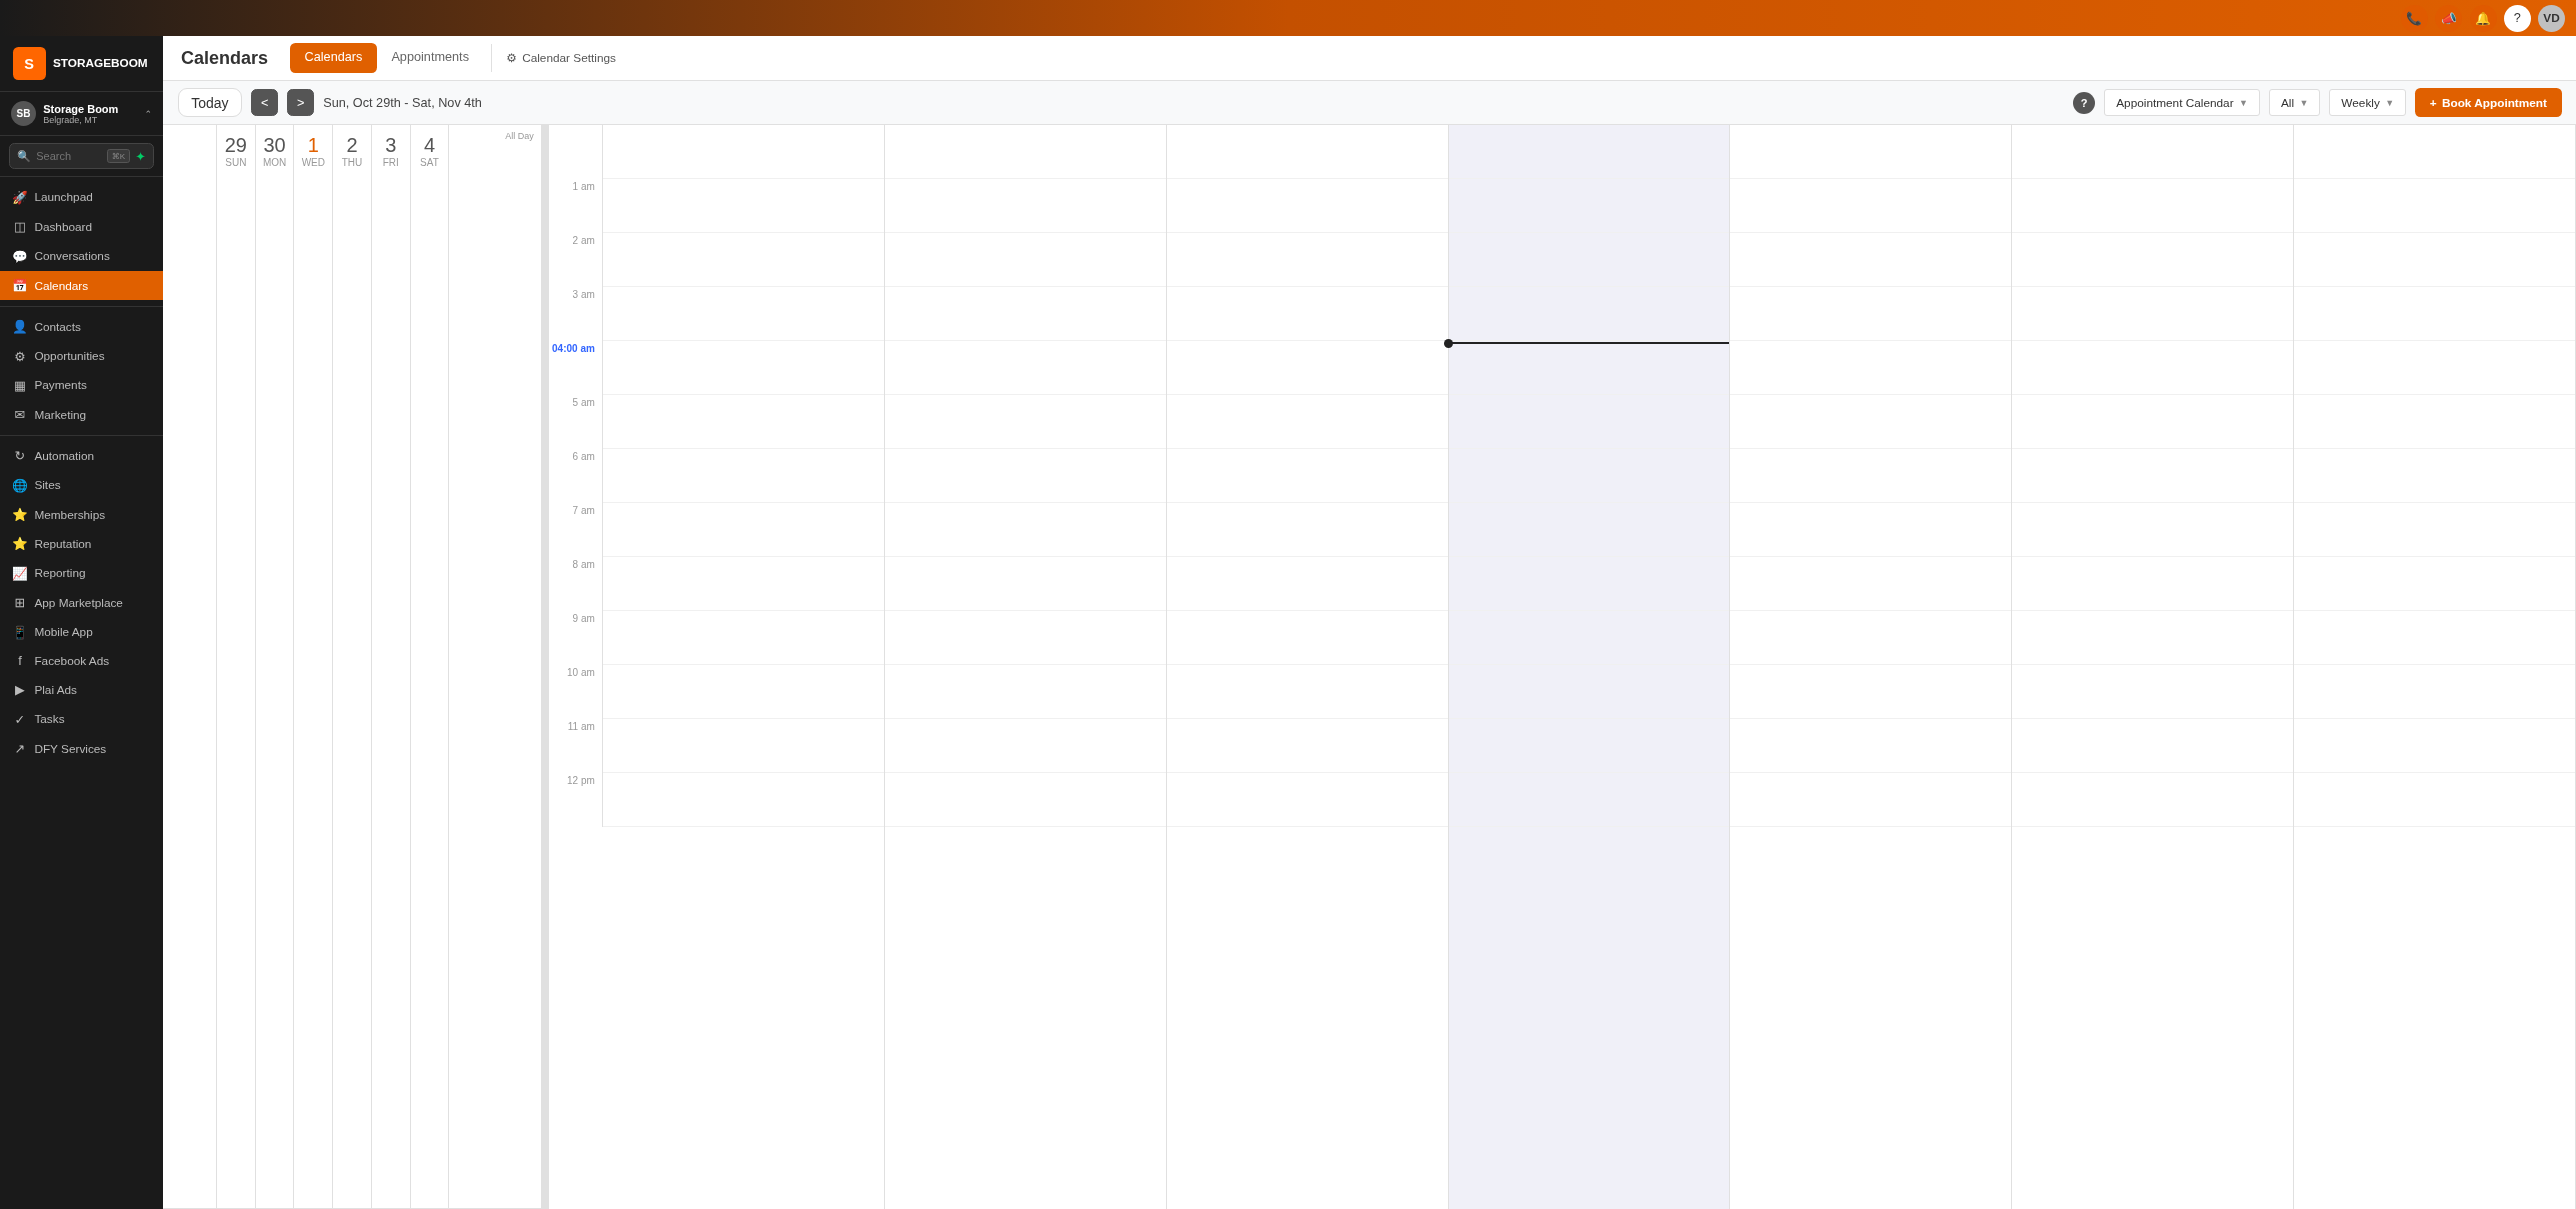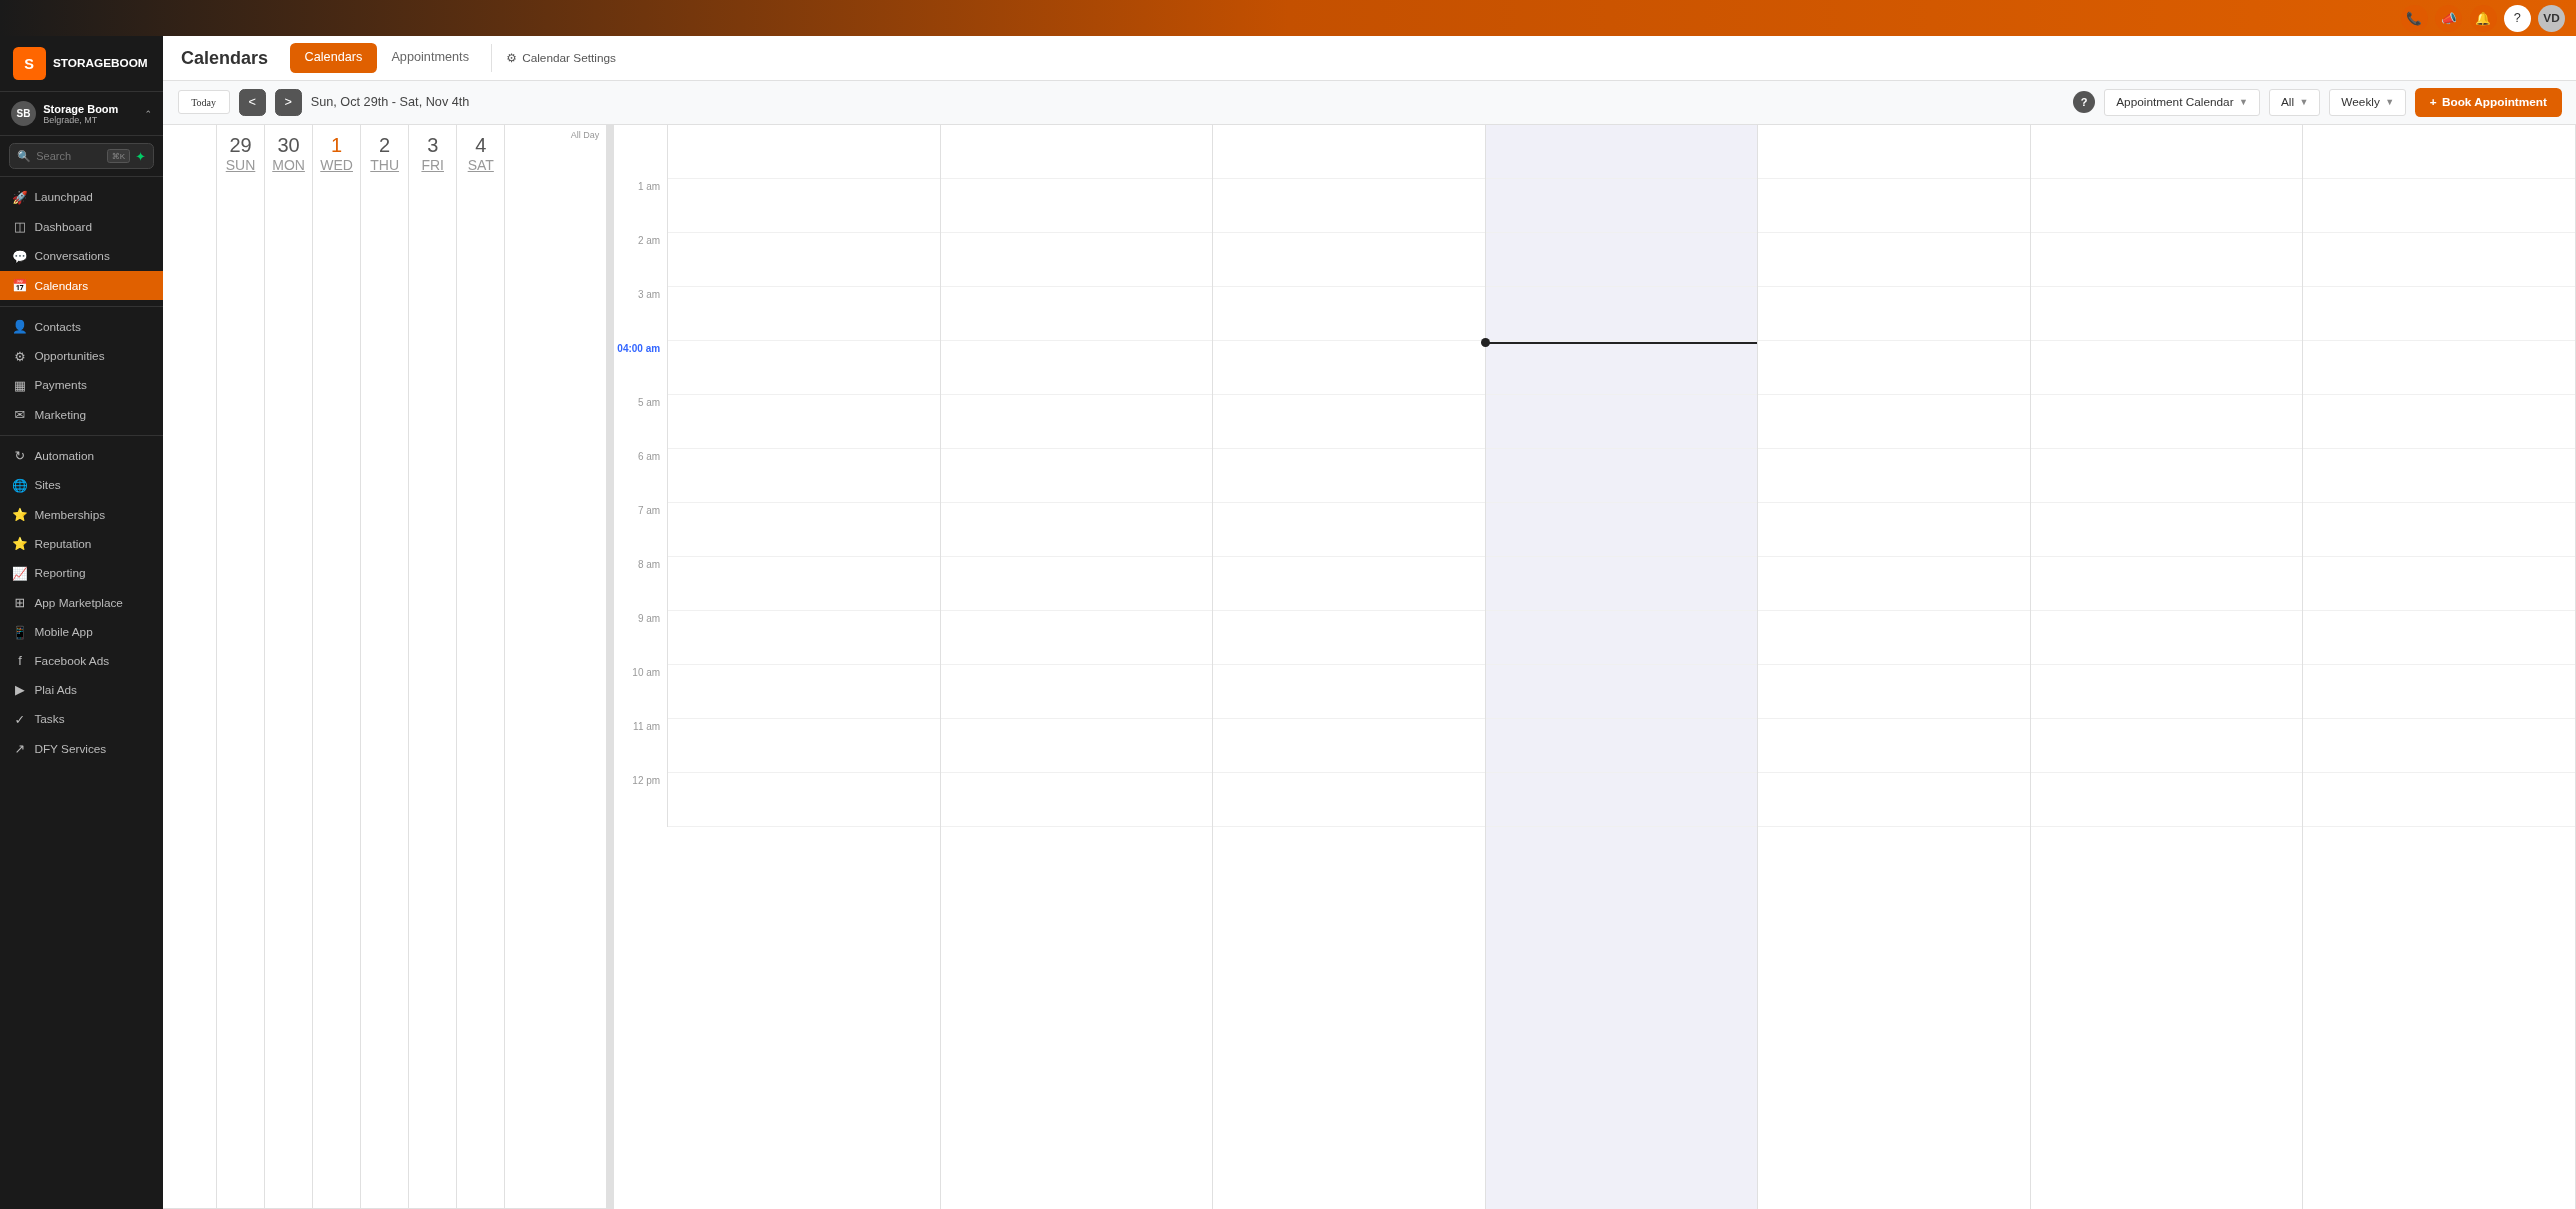--- a/index.html
+++ b/index.html
@@ -151,22 +151,22 @@
     
     .cal-toolbar {
       background: #f8f9fa;
       border-bottom: 0.9px solid #e0e0e0;
       padding: 7.2px 14.5px;
       display: flex; align-items: center; gap: 9px;
       flex-shrink: 0;
     }
     .today-btn {
       padding: 5.4px 12.7px; border: 0.9px solid #ddd;
-      border-radius: 3px; background: white;
-      font-size: 10px; cursor: pointer; color: #333; font-family: Liberation Serif, serif;
+      border-radius: 9px; background: white;
+      font-size: 14px; cursor: pointer; color: #333;
     }
     .nav-arrow {
       width: 27px; height: 27px;
       border-radius: 5.4px; background: #f0f0f0;
       border: 0.9px solid #ddd;
       display: flex; align-items: center; justify-content: center;
       cursor: pointer; font-size: 12.7px; color: #555;
     }
     .nav-arrow.prev { background: #555; color: white; border-color: #555; }
     .nav-arrow.next { background: #555; color: white; border-color: #555; }
@@ -201,21 +201,21 @@
       flex-shrink: 0;
     }
     .cal-header-cell {
       padding: 9px 7.2px;
       text-align: center;
       border-right: 0.9px solid #e0e0e0;
     }
     .cal-header-cell:first-child { border-right: 0.9px solid #e0e0e0; }
     .day-num { font-size: 20px; font-weight: 400; color: #555; }
     .day-num.today { color: #e06000; }
-    .day-label { font-size: 14px; color: #999; text-transform: uppercase; text-decoration: underline; }
+    .day-label { font-size: 10px; color: #999; text-transform: uppercase; }
 
     .cal-body {
       flex: 1;
       overflow-y: auto;
       display: grid;
       grid-template-columns: 54px repeat(7, 1fr);
     }
     .cal-body::-webkit-scrollbar { width: 5.4px; }
     .cal-body::-webkit-scrollbar-thumb { background: #ccc; border-radius: 2.7px; }
 

